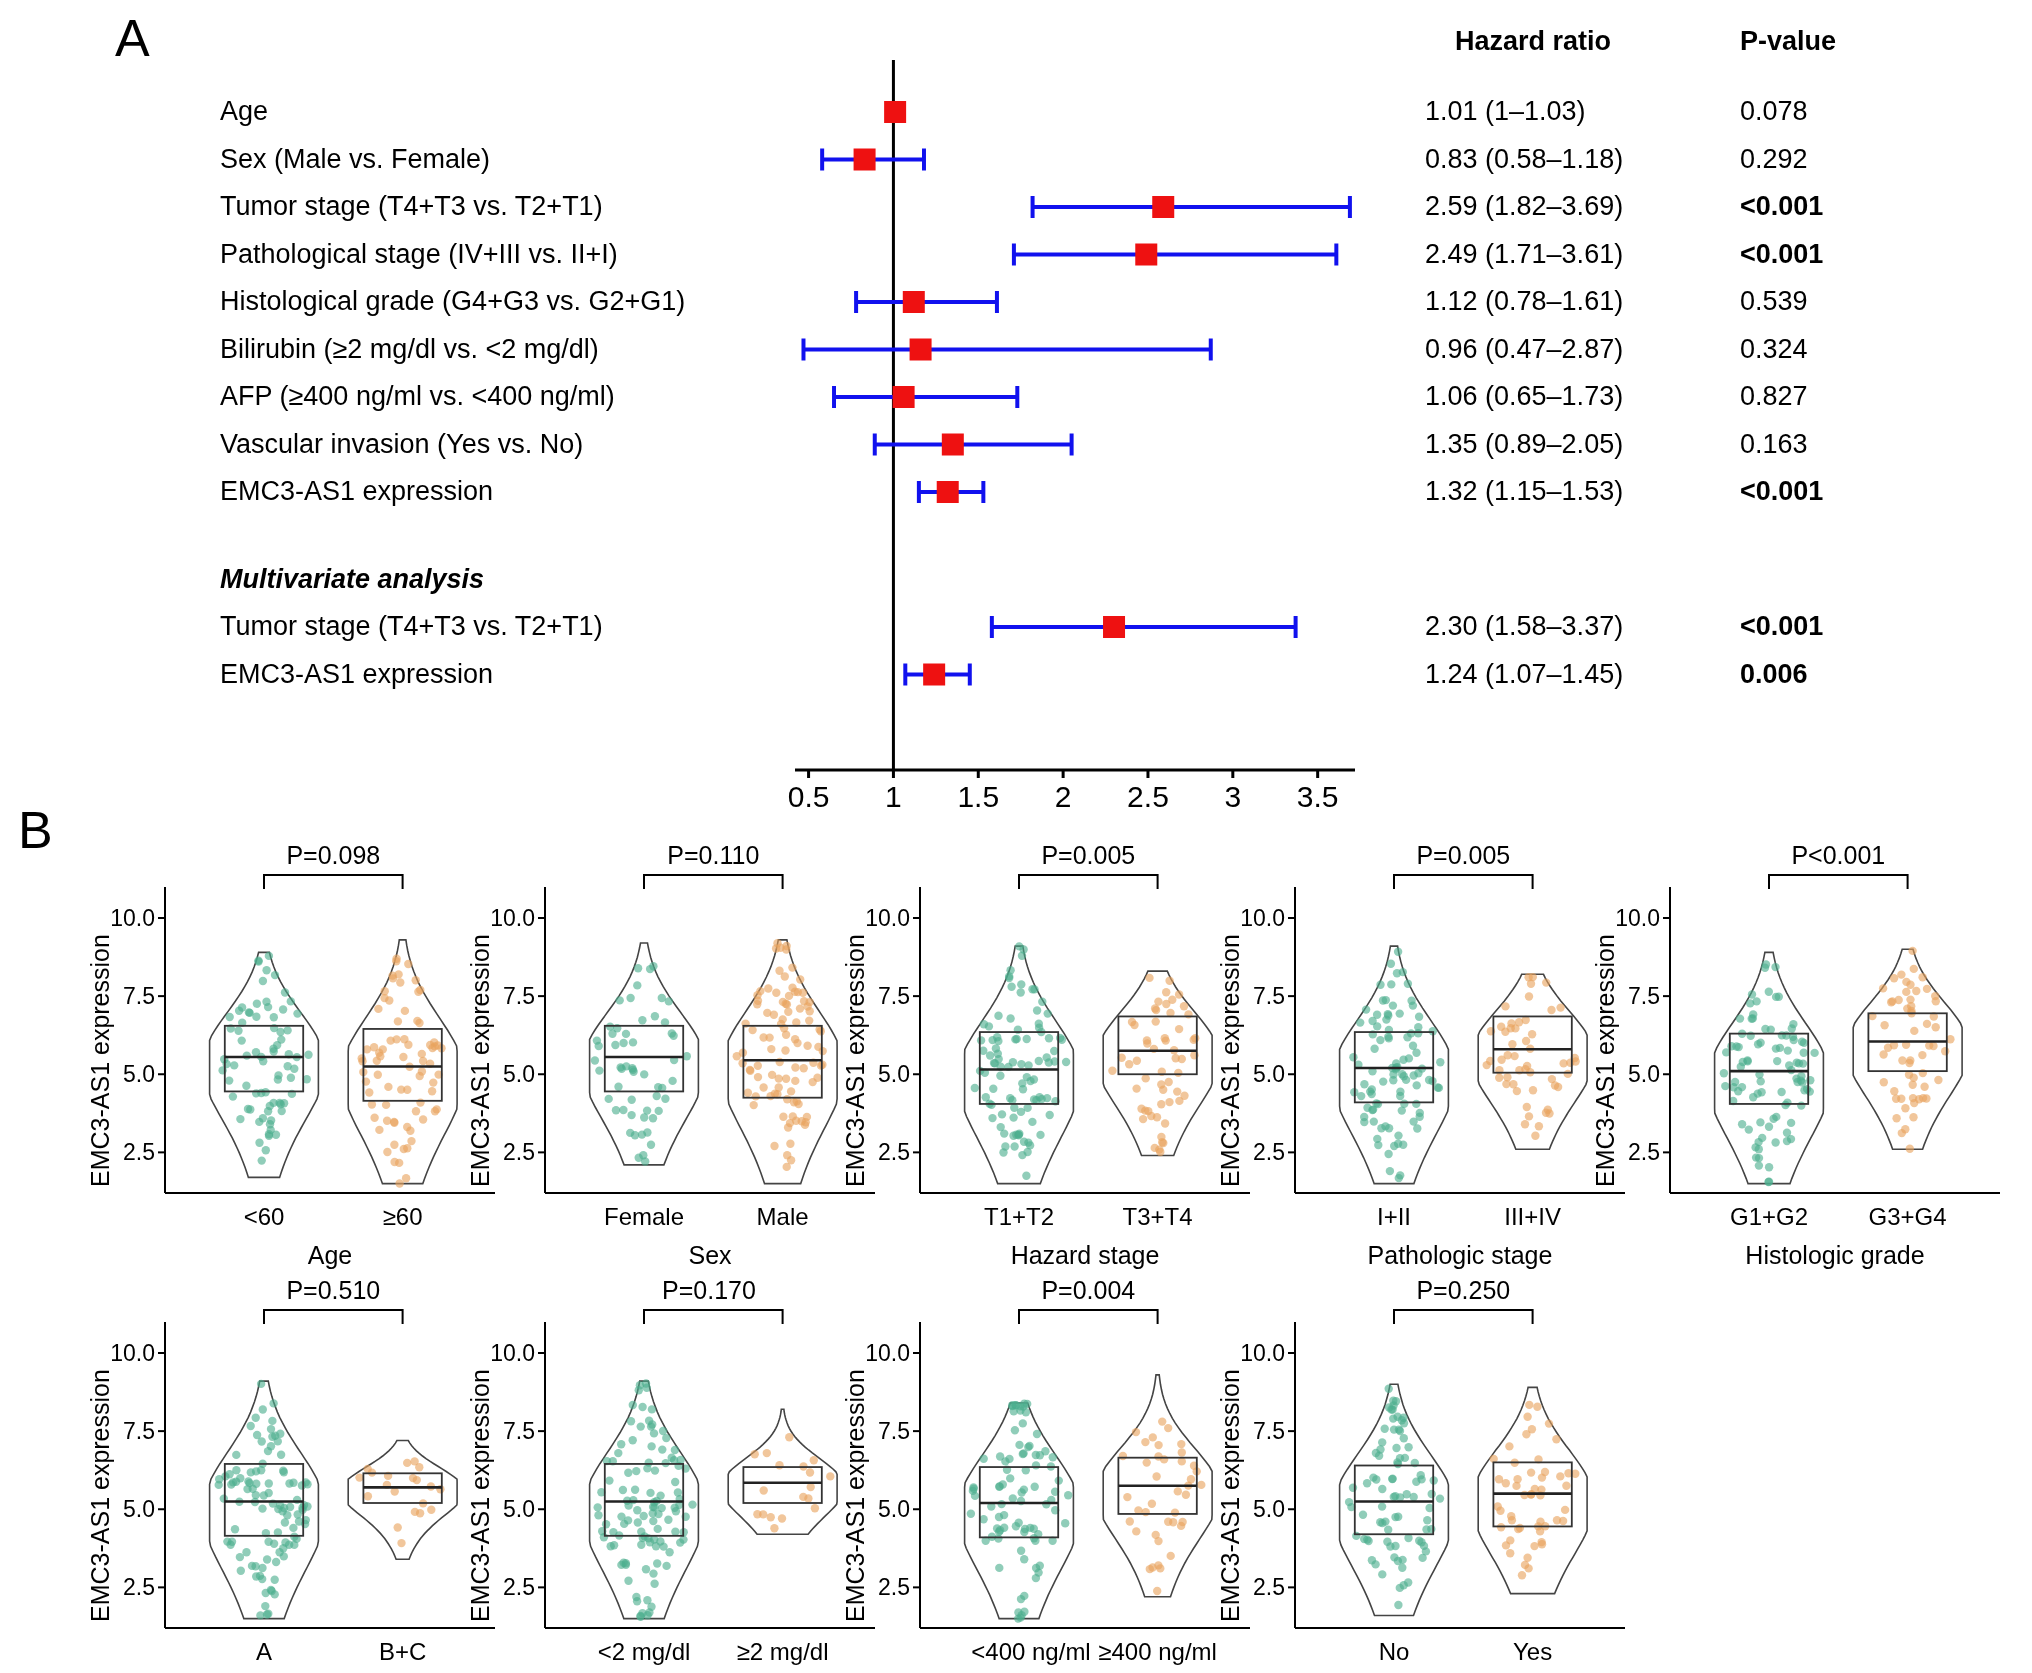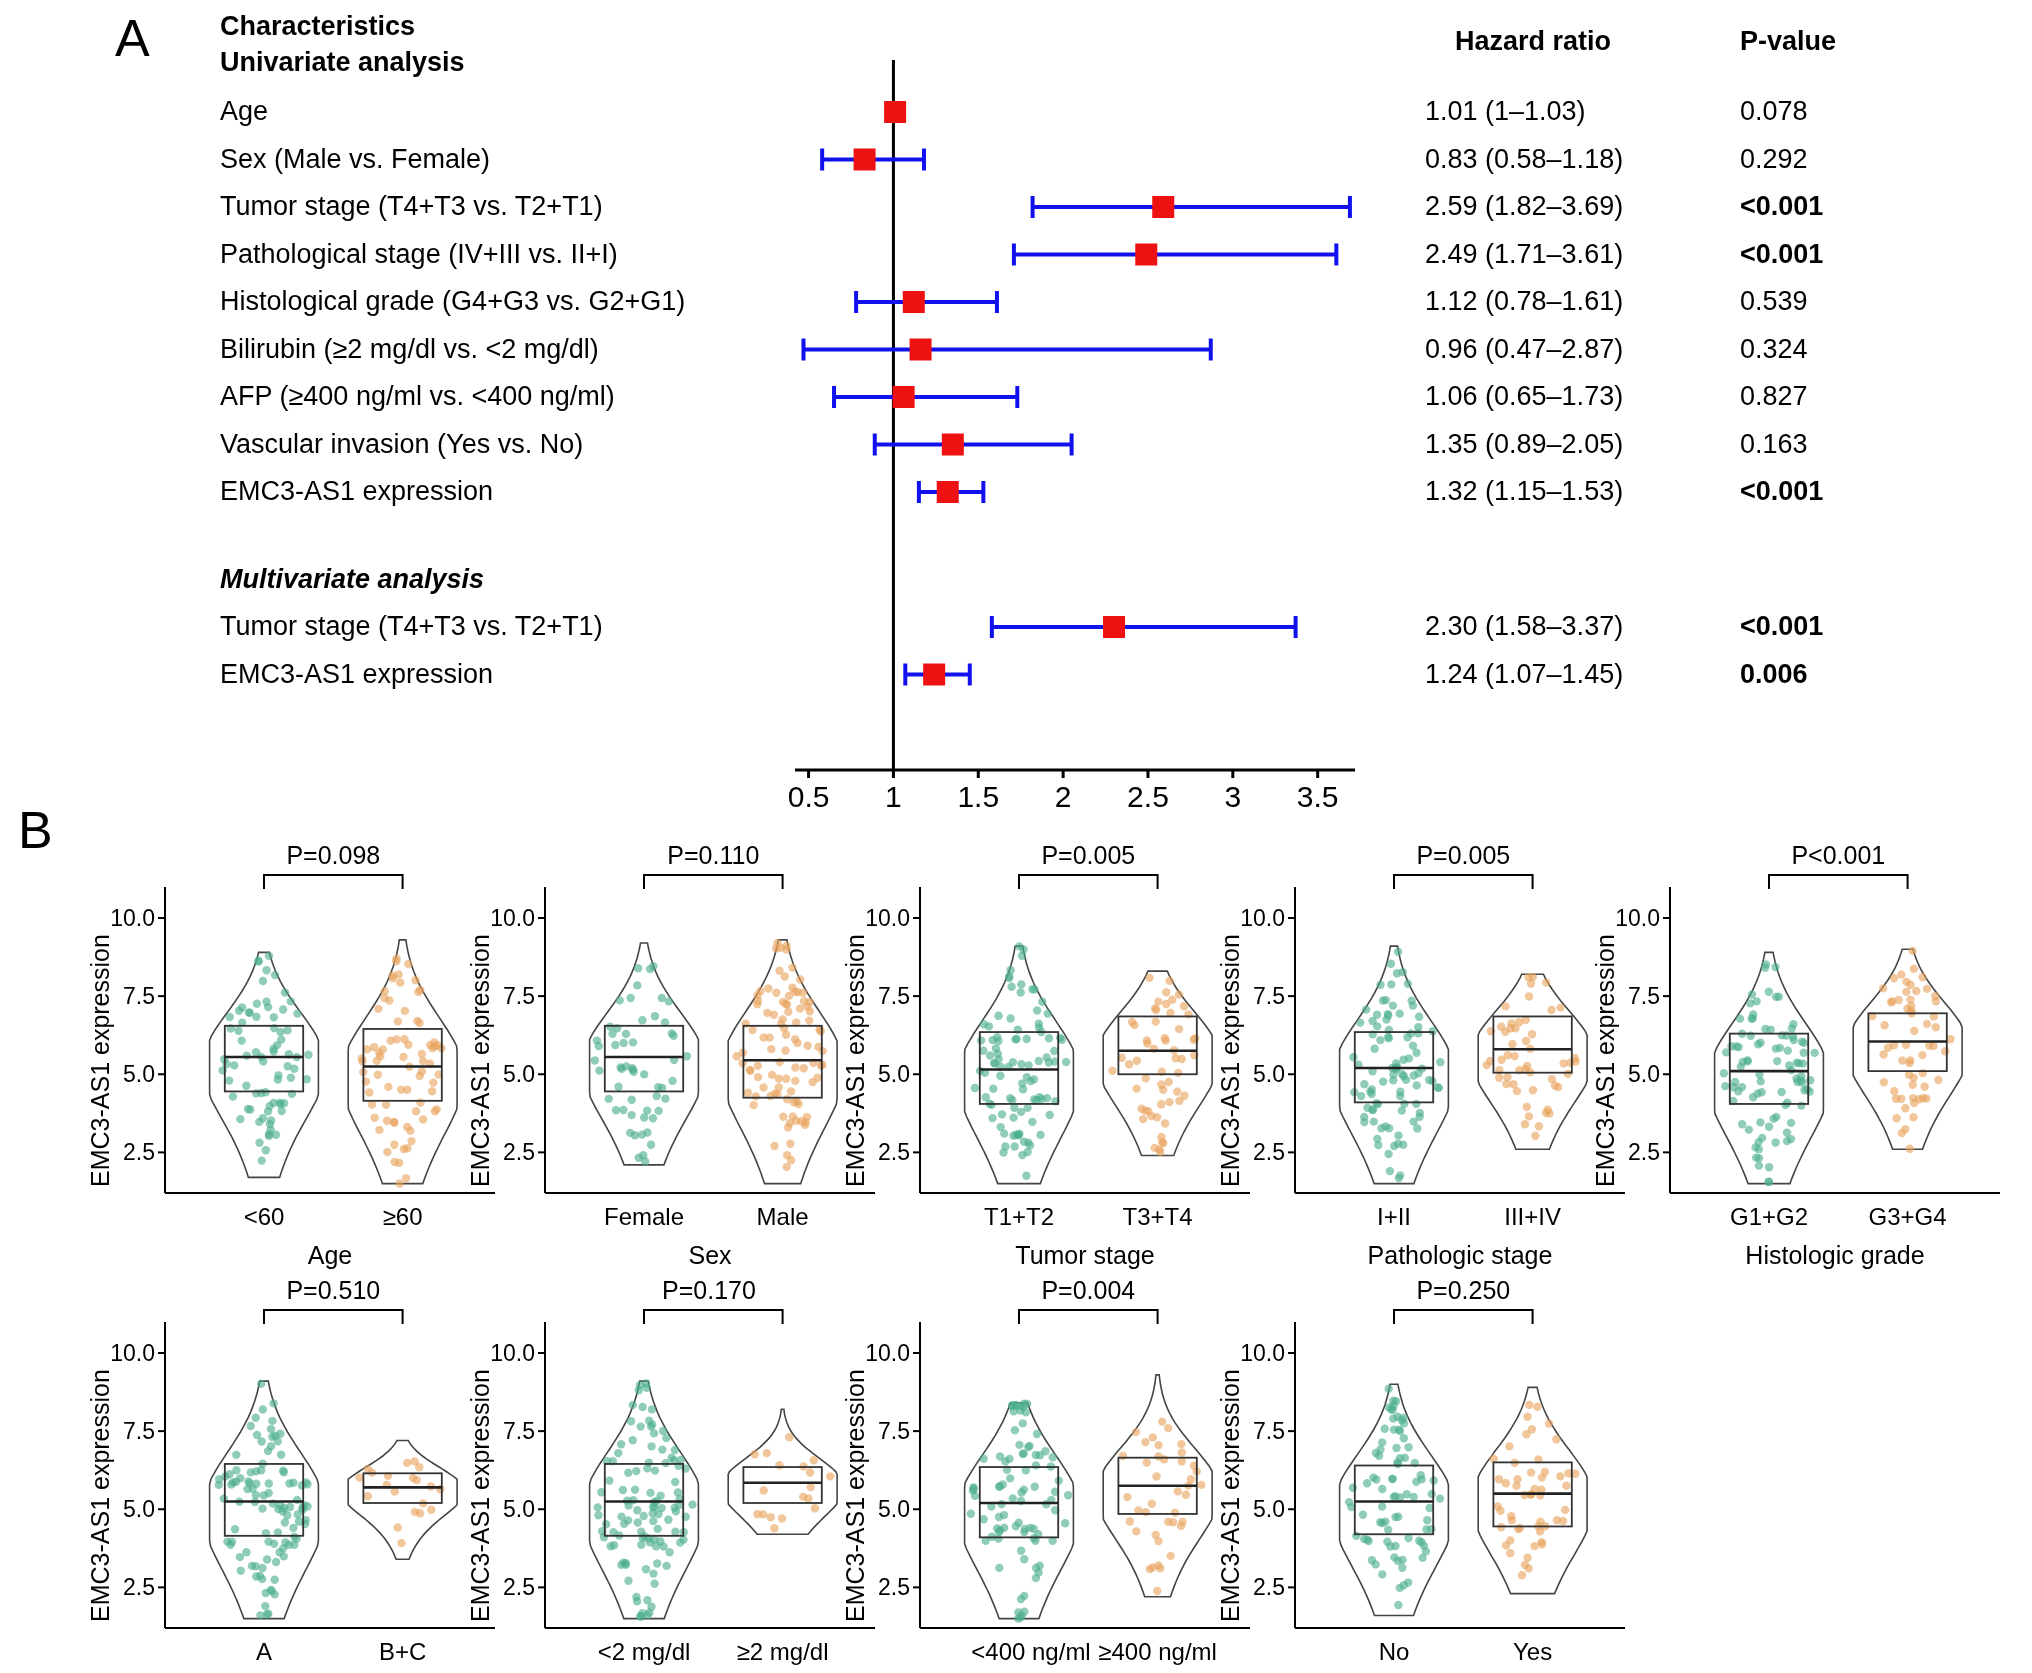--- a/index.html
+++ b/index.html
@@ -31,24 +31,20 @@
   .xtick{position:absolute;font-size:24px;transform:translateX(-50%);white-space:nowrap;}
   .xlab{position:absolute;font-size:25px;transform:translateX(-50%);white-space:nowrap;}
   .ptext{position:absolute;font-size:25px;transform:translateX(-50%);white-space:nowrap;}
 </style>
 </head>
 <body>
 
 <div id="panelA">
   <div class="panel-letter" id="letterA">A</div>
 
-  <div class="hdr-char">
-    <span>Characteristics</span><br>
-    <span>Univariate analysis</span>
-  </div>
   <div class="hdr-hr">Hazard ratio</div>
   <div class="hdr-pv">P-value</div>
 
   <div id="forestRows">
       <div class="row-label" style="top: 96px;">Age</div>
       <div class="row-hr" style="top: 96px;">1.01 (1–1.03)</div>
       <div class="row-pv" style="top: 96px;">0.078</div>
       <div class="row-label" style="top: 143.5px;">Sex (Male vs. Female)</div>
       <div class="row-hr" style="top: 143.5px;">0.83 (0.58–1.18)</div>
       <div class="row-pv" style="top: 143.5px;">0.292</div>
@@ -674,21 +670,21 @@
           <line x1="303.396" x2="381.80400000000003" y1="215.81250000000003" y2="215.81250000000003" stroke="#222" stroke-width="2.6"></line>
           <path d="M 204 54 L 204 40 L 342.6 40 L 342.6 54" fill="none" stroke="#000" stroke-width="2"></path>
         </svg>
         <div class="ylab" style="left: 26px; top: 352px;">EMC3-AS1 expression</div>
         <div class="ytick" style="left: 40px; width: 55px; top: 317.375px;">2.5</div>
         <div class="ytick" style="left: 40px; width: 55px; top: 239.25px;">5.0</div>
         <div class="ytick" style="left: 40px; width: 55px; top: 161.125px;">7.5</div>
         <div class="ytick" style="left: 40px; width: 55px; top: 83px;">10.0</div>
         <div class="xtick" style="left: 204px; top: 368px;">T1+T2</div>
         <div class="xtick" style="left: 342.6px; top: 368px;">T3+T4</div>
-        <div class="xlab" style="left: 270px; top: 406px;">Tumor stage</div>
+        <div class="xlab" style="left: 270px; top: 406px;">Hazard stage</div>
         <div class="ptext" style="left: 273.3px; top: 6px;">P=0.005</div>
       </div>
       <div class="vplot" style="left: 1190px; top: 20px; width: 435px; height: 453px;">
         <svg width="435" height="453" style="position: absolute; left: 0px; top: 0px;">
           <line x1="105" x2="105" y1="52" y2="358" stroke="#000" stroke-width="2"></line>
           <line x1="105" x2="435" y1="358" y2="358" stroke="#000" stroke-width="2"></line>
           <line x1="98" x2="105" y1="317.375" y2="317.375" stroke="#000" stroke-width="2"></line>
           <line x1="98" x2="105" y1="239.25000000000003" y2="239.25000000000003" stroke="#000" stroke-width="2"></line>
           <line x1="98" x2="105" y1="161.12500000000003" y2="161.12500000000003" stroke="#000" stroke-width="2"></line>
           <line x1="98" x2="105" y1="83" y2="83" stroke="#000" stroke-width="2"></line>

